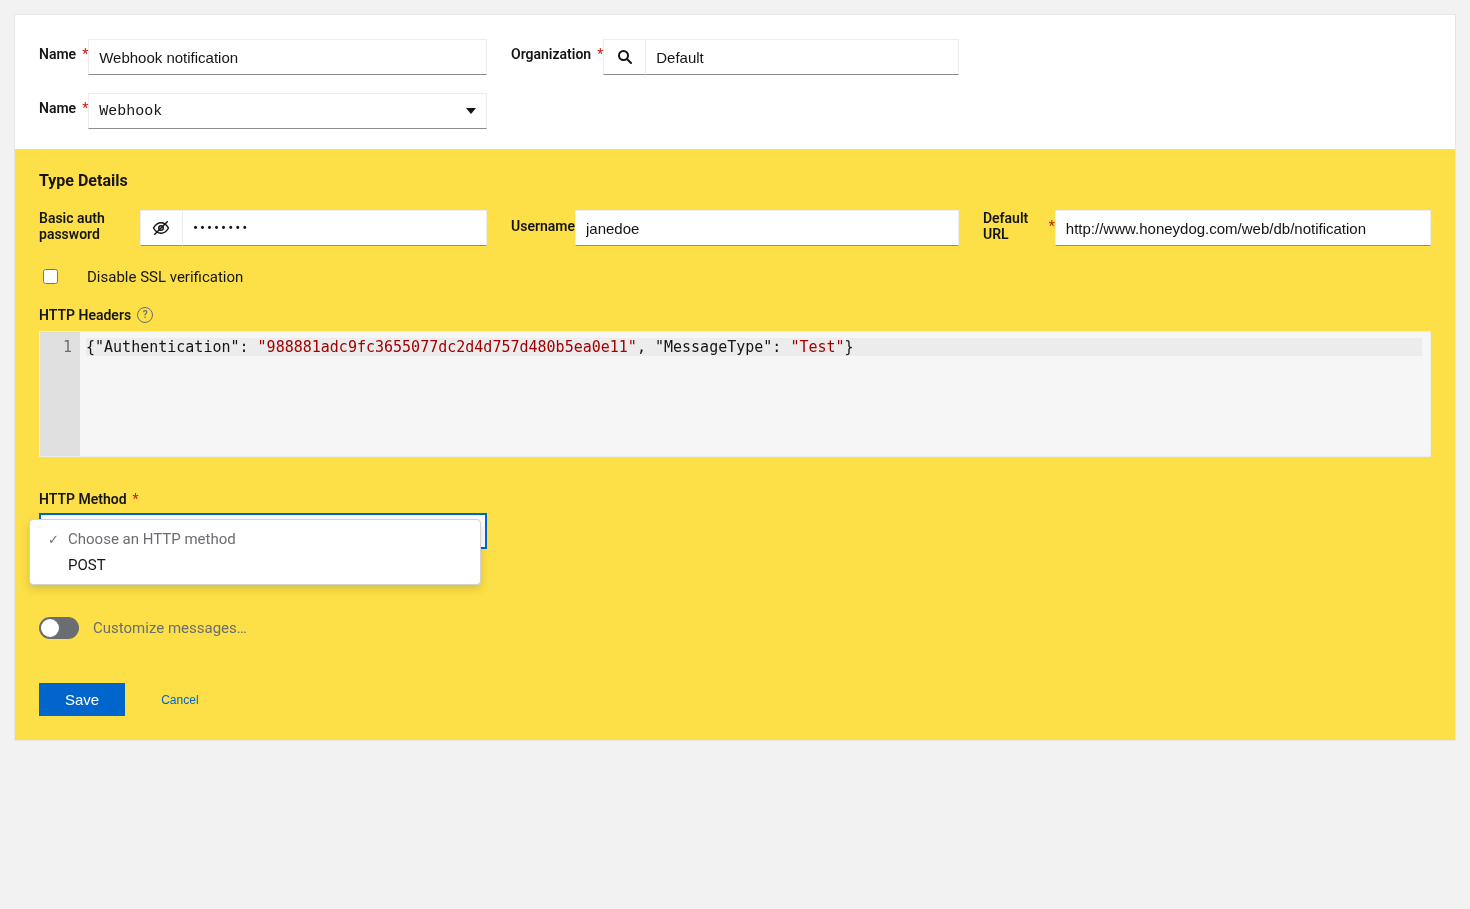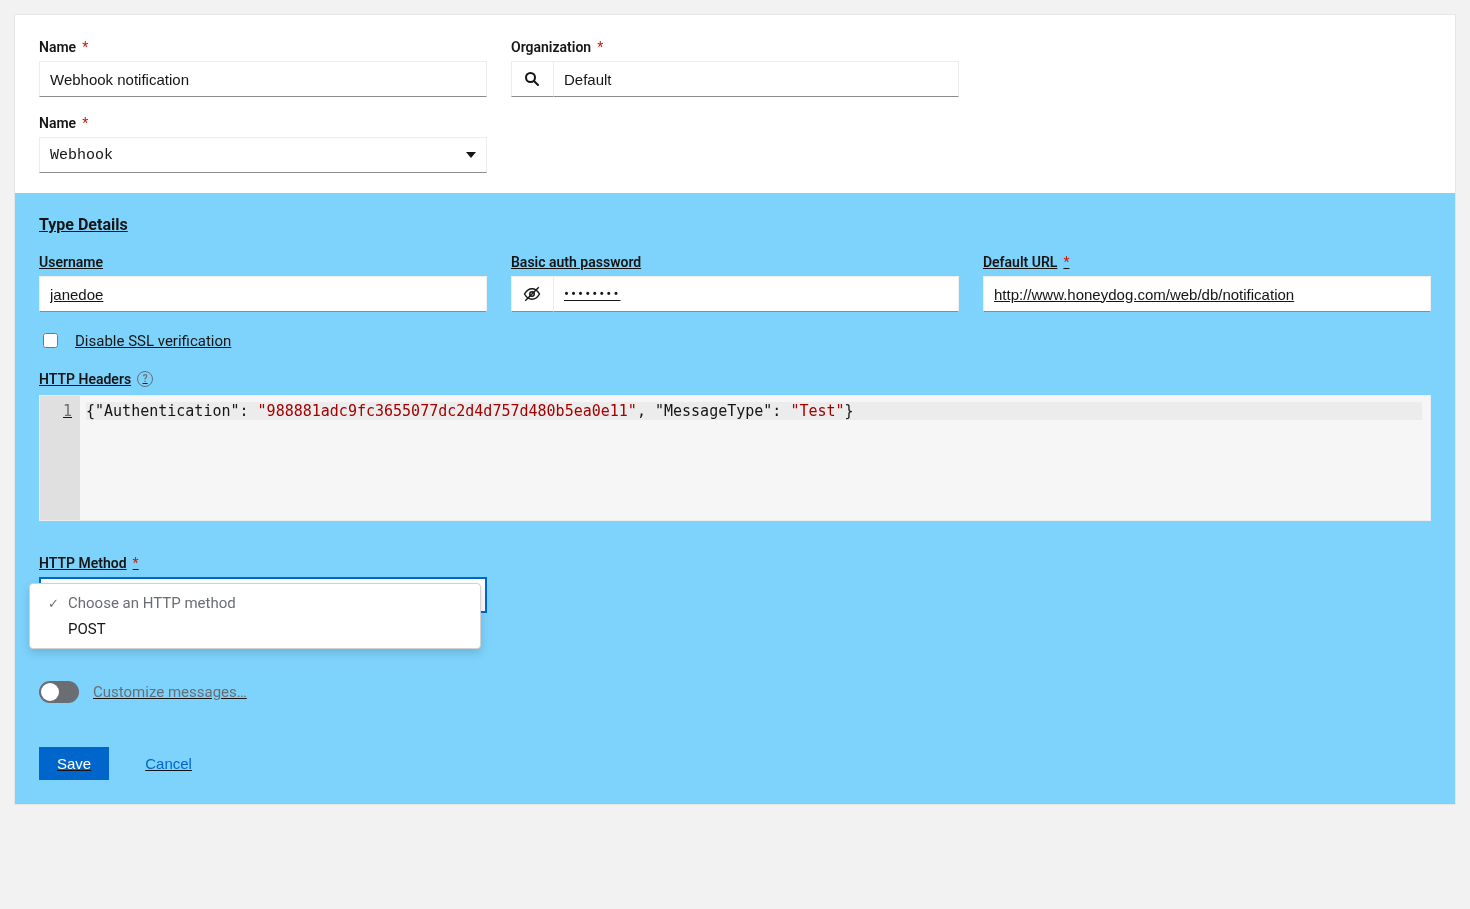--- a/index.html
+++ b/index.html
@@ -12,33 +12,32 @@
     padding: 14px;
   }
   .card {
     background: #fff;
     border: 1px solid #e6e6e6;
   }
   .section-top {
     padding: 24px 24px 20px 24px;
   }
   .section-details {
-    background: #7dd3fc;
+    background: #fde047;
     padding: 20px 24px 24px 24px;
-    text-decoration: underline;
   }
   .row {
     display: flex;
     gap: 24px;
     margin-bottom: 18px;
   }
   .col {
     flex: 1;
     display: flex;
-    flex-direction: column;
+    flex-direction: row;
   }
   .col-third { width: calc((100% - 48px)/3); flex: none; }
   label.field-label {
     font-size: 14px;
     font-weight: 600;
     color: #151515;
     margin-bottom: 6px;
     display: flex;
     align-items: center;
     gap: 6px;
@@ -127,21 +126,21 @@
     background: #fff;
     padding: 0 10px;
     font-size: 15px;
     letter-spacing: 2px;
     display: flex;
     align-items: center;
   }
   .checkbox-row {
     display: flex;
     align-items: center;
-    gap: 14px;
+    gap: 26px;
     margin-bottom: 20px;
   }
   .checkbox-row input[type=checkbox] {
     width: 15px; height: 15px;
     cursor: pointer;
   }
   .code-editor {
     border: 1px solid #ededed;
     display: flex;
     height: 126px;
@@ -234,29 +233,29 @@
   .footer {
     display: flex;
     align-items: center;
     gap: 30px;
     margin-top: 44px;
   }
   .btn-save {
     background: #06c;
     color: #fff;
     border: none;
-    padding: 8px 18px;
+    padding: 8px 26px;
     font-size: 15px;
     cursor: pointer;
   }
   .btn-cancel {
     background: none;
     border: none;
     color: #06c;
-    font-size: 15px;
+    font-size: 12px;
     cursor: pointer;
   }
   svg { display: block; }
 </style>
 </head>
 <body>
 
 <div class="card">
 
   <div class="section-top">
@@ -298,26 +297,20 @@
           <span class="caret-down"></span>
         </div>
       </div>
     </div>
   </div>
 
   <div class="section-details">
     <div class="section-title">Type Details</div>
 
     <div class="row">
-      <div class="col col-third">
-        <label class="field-label">
-          <span>Username</span>
-        </label>
-        <input type="text" value="janedoe" style="">
-      </div>
       <div class="col col-third">
         <label class="field-label">
           <span>Basic auth password</span>
         </label>
         <div class="pw-wrap">
           <div class="pw-reveal">
             <span>
               <svg width="18" height="18" viewBox="0 0 24 24">
                   <path d="M2 12s4-7 10-7 10 7 10 7-4 7-10 7S2 12 2 12z" fill="none" stroke="#151515" stroke-width="2"></path>
                   <circle cx="12" cy="12" r="3" fill="none" stroke="#151515" stroke-width="2"></circle>
@@ -325,20 +318,26 @@
                 </svg>
             </span>
           </div>
           <div class="pw-input">
             <span>••••••••</span>
           </div>
         </div>
       </div>
       <div class="col col-third">
         <label class="field-label">
+          <span>Username</span>
+        </label>
+        <input type="text" value="janedoe" style="">
+      </div>
+      <div class="col col-third">
+        <label class="field-label">
           <span>Default URL</span>
             <span class="req">*</span>
         </label>
         <input type="text" value="http://www.honeydog.com/web/db/notification" style="">
       </div>
     </div>
 
     <div class="checkbox-row">
       <input type="checkbox" style="">
       <span style="font-size:15px">Disable SSL verification</span>

